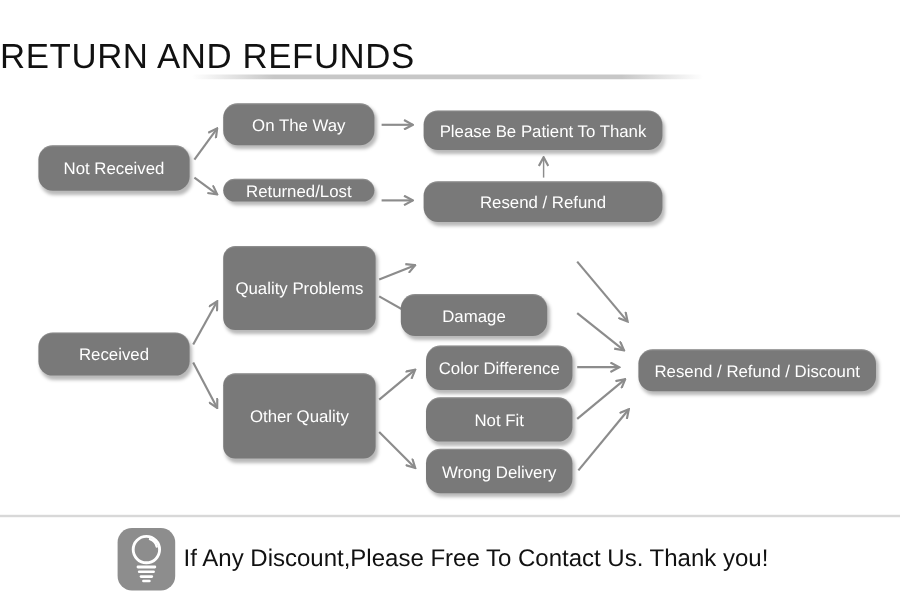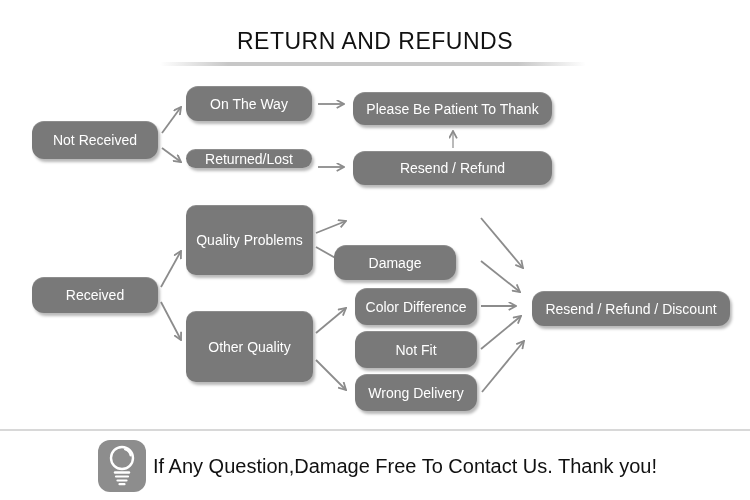--- a/index.html
+++ b/index.html
@@ -1,22 +1,22 @@
 <!DOCTYPE html>
 <html><head>
 <meta charset="utf-8">
 <style>
   html,body{margin:0;padding:0;background:#ffffff;}
   .page{
     position:relative;width:750px;height:500px;background:#ffffff;overflow:hidden;
     font-family:"Liberation Sans","DejaVu Sans",sans-serif;
   }
   .title{
-    position:absolute;left:0;top:13px;width:750px;text-align:center;
-    font-size:23px;font-weight:400;letter-spacing:0.5px;color:#111111;white-space:nowrap;
+    position:absolute;left:0;top:13px;width:750px;
+    font-size:29px;font-weight:400;letter-spacing:0.5px;color:#111111;white-space:nowrap;
   }
   .title-underline{
     position:absolute;left:160px;top:62px;width:426px;height:4px;border-radius:2px;
     background:linear-gradient(to right, rgba(200,200,200,0), #c7c7c7 16%, #c7c7c7 84%, rgba(200,200,200,0));
   }
   .flow{position:absolute;left:0;top:0;width:750px;height:430px;}
   .flow svg{position:absolute;left:0;top:0;}
   .flow svg line{stroke:#8c8c8c;stroke-width:1.8;fill:none;}
   .flow svg line.thin{stroke-width:1.2;}
   .node{
@@ -102,15 +102,15 @@
   <div class="bulb-box">
     <svg width="40" height="46" viewBox="0 0 40 46">
       <circle cx="20" cy="15" r="11" fill="none" stroke="#ffffff" stroke-width="2.4"></circle>
       <path d="M23,6.2 A 8.6,8.6 0 0 1 28.6,12.4" fill="none" stroke="#ffffff" stroke-width="2" stroke-linecap="round"></path>
       <line x1="13" y1="29.5" x2="27" y2="29.5" stroke="#ffffff" stroke-width="2.4" stroke-linecap="round"></line>
       <line x1="14" y1="33.5" x2="26" y2="33.5" stroke="#ffffff" stroke-width="2.2" stroke-linecap="round"></line>
       <line x1="15.5" y1="37.5" x2="24.5" y2="37.5" stroke="#ffffff" stroke-width="2.2" stroke-linecap="round"></line>
       <line x1="17.5" y1="41.2" x2="22.5" y2="41.2" stroke="#ffffff" stroke-width="2.2" stroke-linecap="round"></line>
     </svg>
   </div>
-  <div class="footer-text">If Any Question,Damage Free To Contact Us. Thank you!</div>
+  <div class="footer-text">If Any Discount,Please Free To Contact Us. Thank you!</div>
 
 </div>
 
 </body></html>

